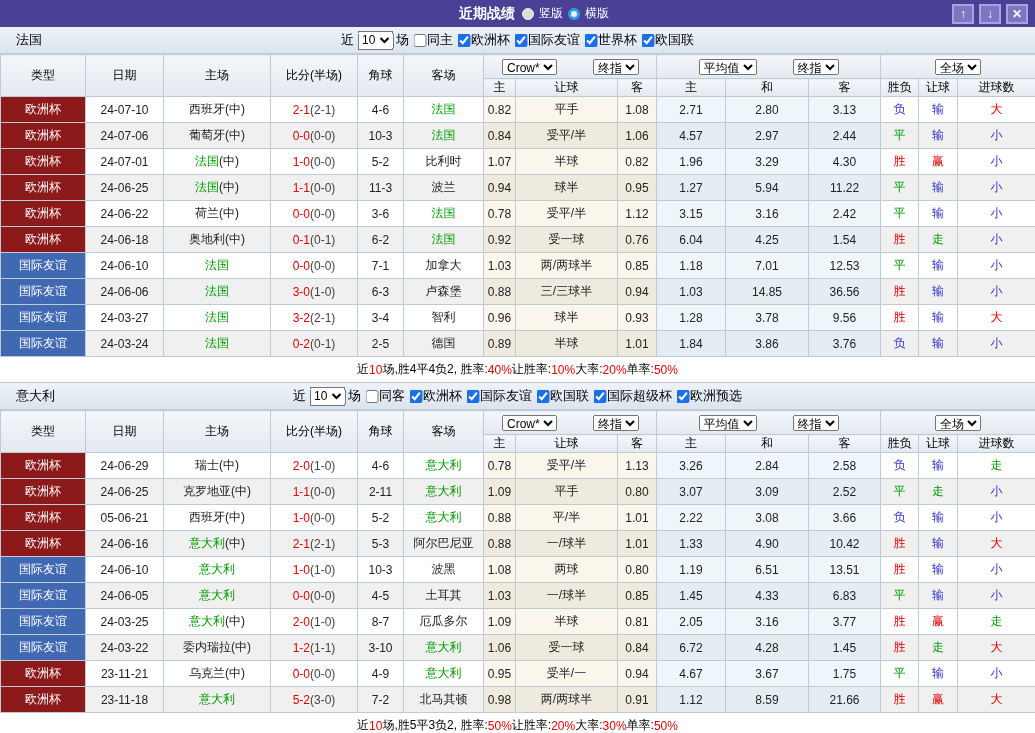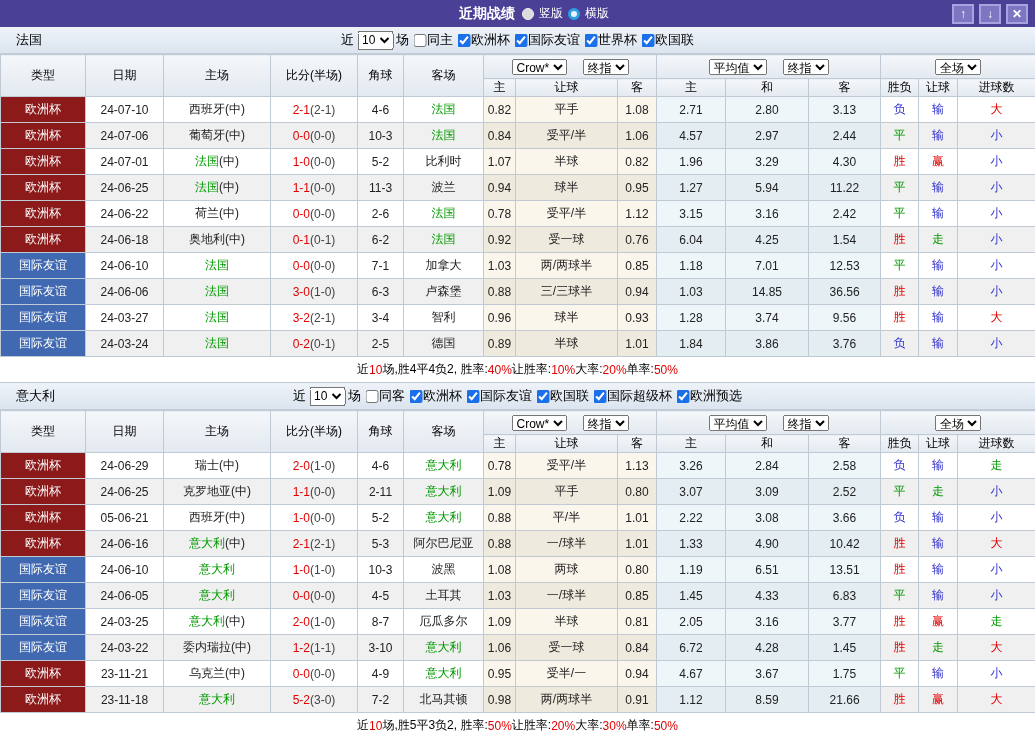--- a/index.html
+++ b/index.html
@@ -25,21 +25,21 @@
   .filters .cnt{font-size:12px;height:19px;margin:0 3px;}
   .cb{width:13px;height:13px;margin:0 1px 0 4px;accent-color:#1b6fe8;vertical-align:middle;}
   .cb-lb{font-size:13px;}
 
   
   table.grid{border-collapse:collapse;table-layout:fixed;width:1035px;}
   .grid th,.grid td{border:1px solid #bfcad4;padding:0;text-align:center;white-space:nowrap;overflow:hidden;font-size:12px;font-weight:normal;}
   .grid thead th{background:linear-gradient(#f4f7fa,#e3e9f0);color:#000;}
   .hr1 th{height:23px;}
   .hr2 th{height:16px;}
-  .hr1 select{font-size:12px;height:16px;margin:0 8px;}
+  .hr1 select{font-size:12px;height:16px;margin:0 18px;}
   .grid tbody td{height:25px;}
   .p0{background:#ffffff;}
   .p1{background:#f0f0f0;}
   .c0{background:#fbf6ec;}
   .c1{background:#efeade;}
   .a0{background:#eef6fa;}
   .a1{background:#e4edf1;}
   .t-euro{background:#8c1a1a;color:#fff;}
   .t-friendly{background:#4169b2;color:#fff;}
   .red{color:#e00000;}
@@ -199,21 +199,21 @@
               <td class="a1">11.22</td>
               <td class="p1 green">平</td>
               <td class="p1 blue">输</td>
               <td class="p1 blue">小</td>
             </tr>
             <tr>
               <td class="t-euro">欧洲杯</td>
               <td class="p0">24-06-22</td>
               <td class="p0"><span class="">荷兰</span><span>(中)</span></td>
               <td class="p0"><span class="red">0-0</span><span class="half">(0-0)</span></td>
-              <td class="p0">2-6</td>
+              <td class="p0">3-6</td>
               <td class="p0"><span class="green">法国</span><span></span></td>
               <td class="c0">0.78</td>
               <td class="c0">受平/半</td>
               <td class="c0">1.12</td>
               <td class="a0">3.15</td>
               <td class="a0">3.16</td>
               <td class="a0">2.42</td>
               <td class="p0 green">平</td>
               <td class="p0 blue">输</td>
               <td class="p0 blue">小</td>
@@ -273,21 +273,21 @@
               <td class="t-friendly">国际友谊</td>
               <td class="p0">24-03-27</td>
               <td class="p0"><span class="green">法国</span><span></span></td>
               <td class="p0"><span class="red">3-2</span><span class="half">(2-1)</span></td>
               <td class="p0">3-4</td>
               <td class="p0"><span class="">智利</span><span></span></td>
               <td class="c0">0.96</td>
               <td class="c0">球半</td>
               <td class="c0">0.93</td>
               <td class="a0">1.28</td>
-              <td class="a0">3.74</td>
+              <td class="a0">3.78</td>
               <td class="a0">9.56</td>
               <td class="p0 red">胜</td>
               <td class="p0 blue">输</td>
               <td class="p0 red">大</td>
             </tr>
             <tr>
               <td class="t-friendly">国际友谊</td>
               <td class="p1">24-03-24</td>
               <td class="p1"><span class="green">法国</span><span></span></td>
               <td class="p1"><span class="red">0-2</span><span class="half">(0-1)</span></td>

